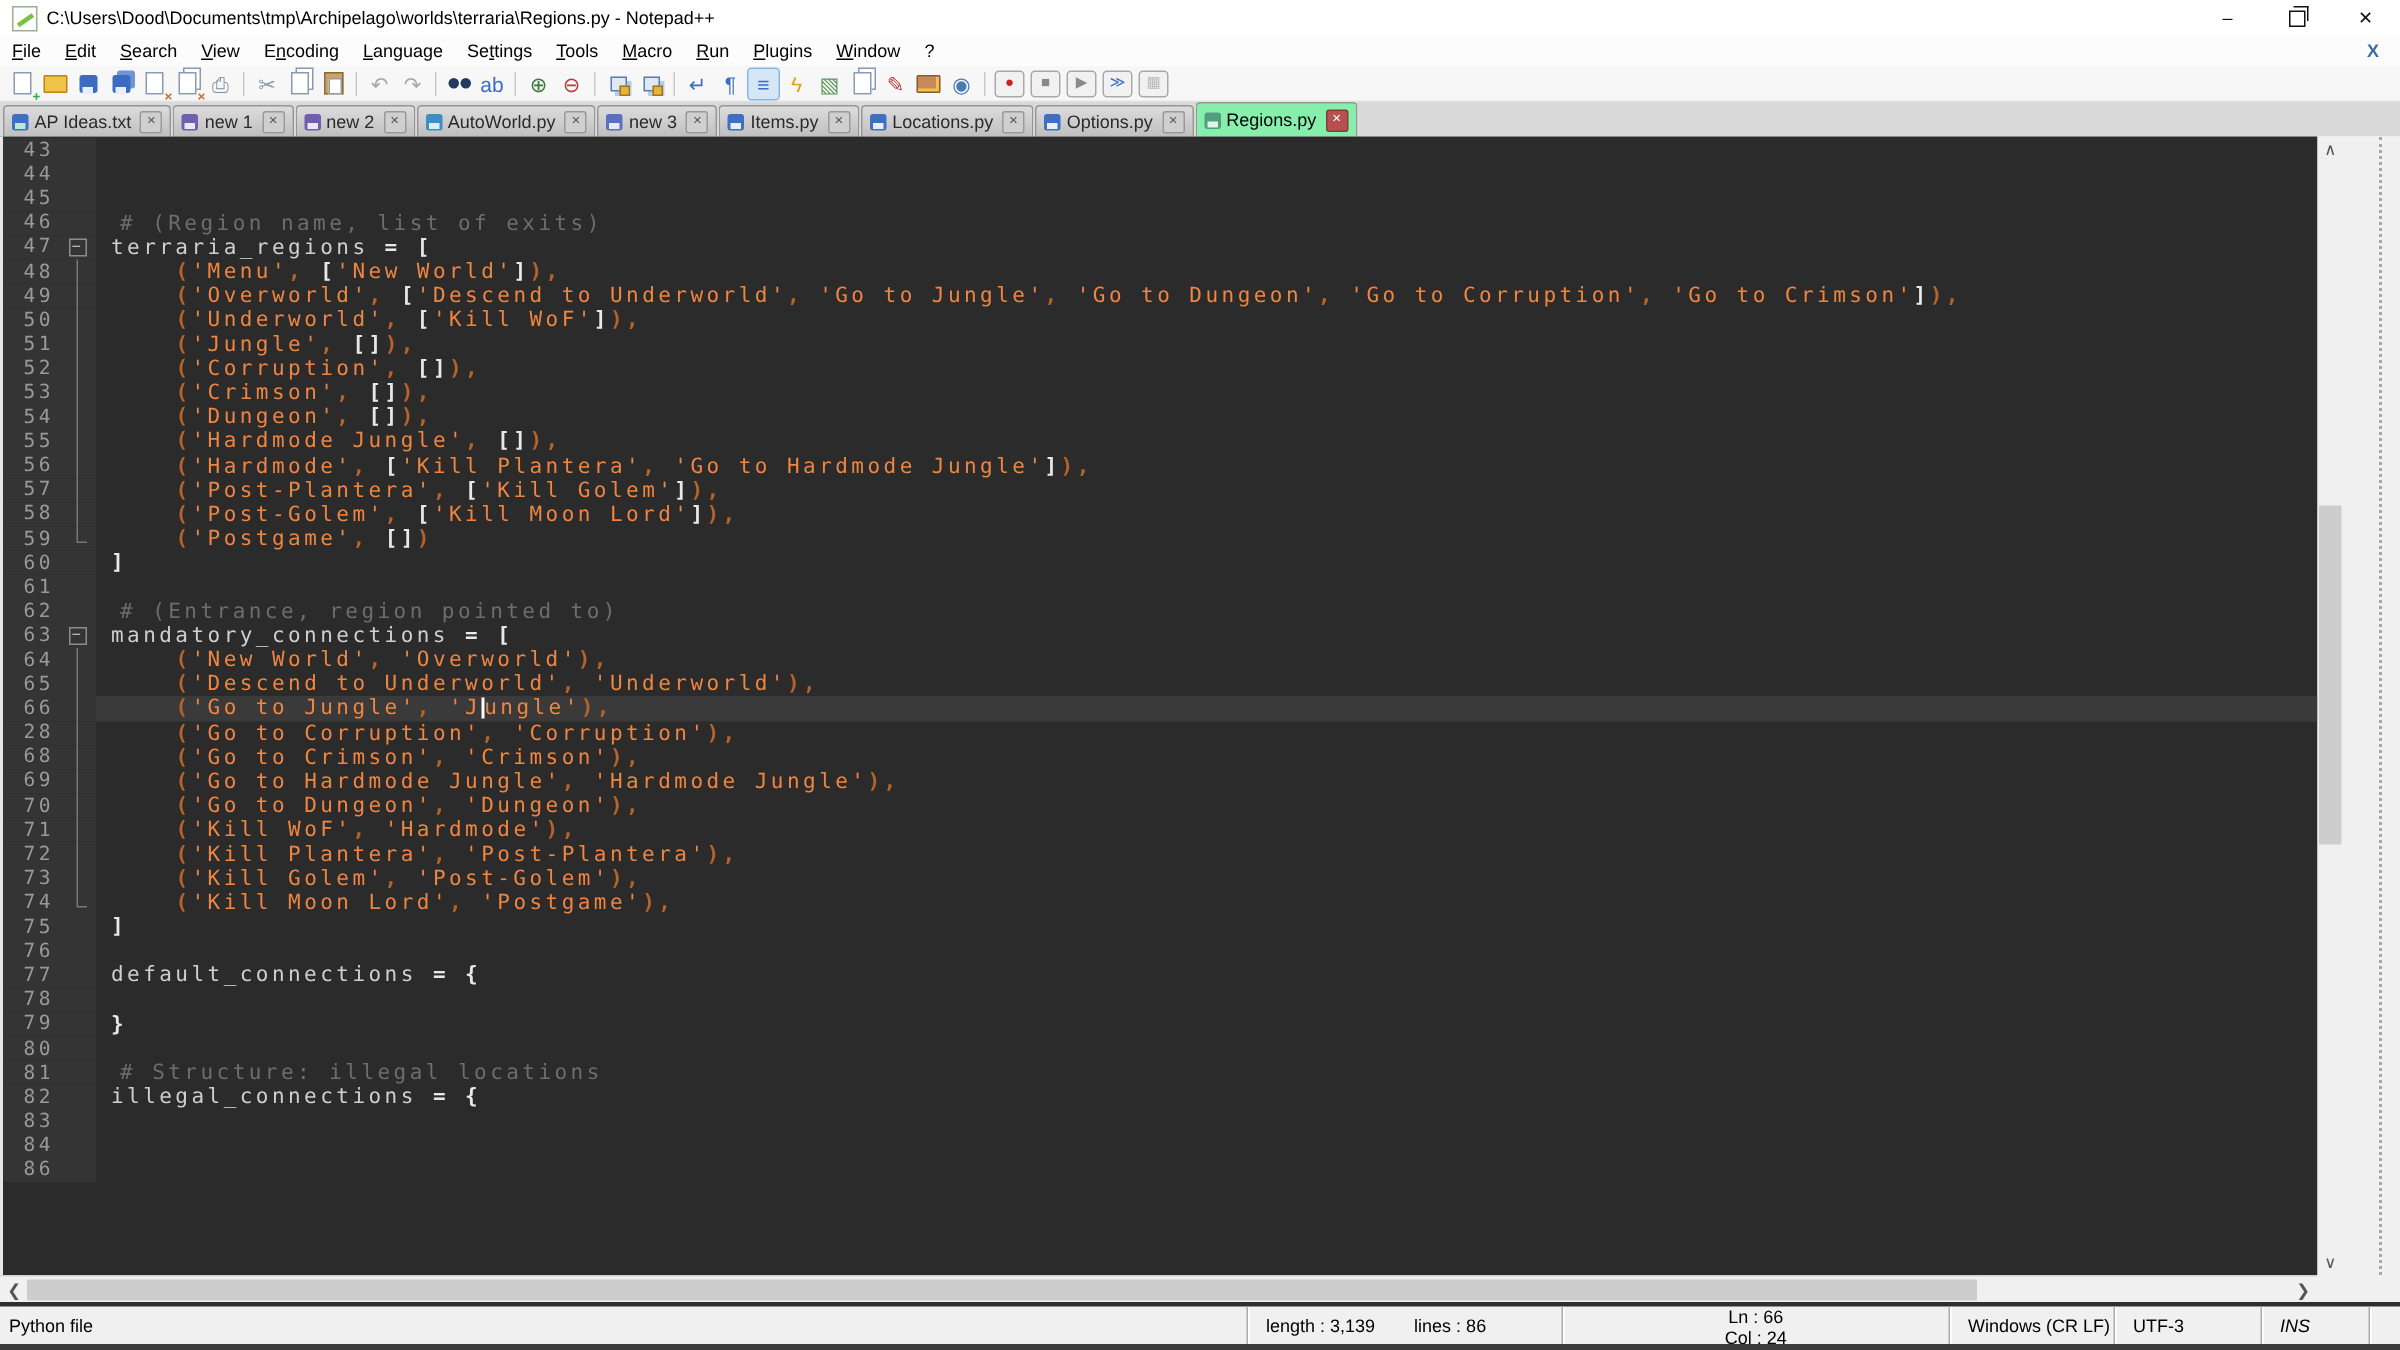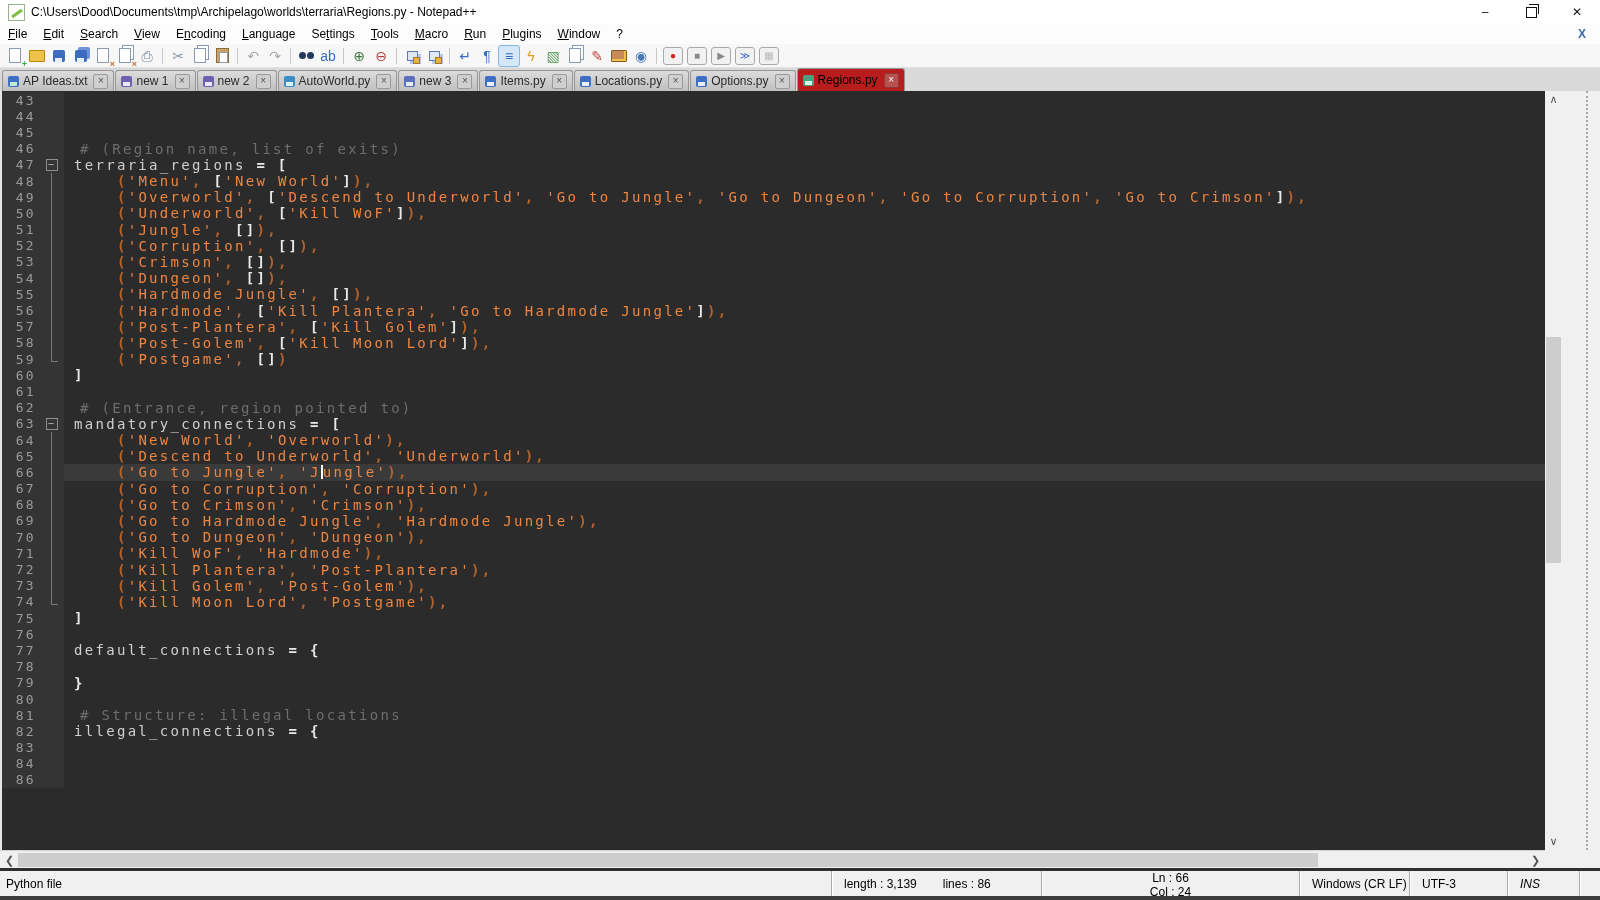--- a/index.html
+++ b/index.html
@@ -34,21 +34,21 @@
   .i-folder::before{content:"";width:14px;height:10px;background:#f0c24a;border:1px solid #b8860b;border-radius:1px;display:block;box-shadow:-3px -3px 0 -1px #f0c24a inset;}
   .i-folder.brown::before{background:#c98a5a;border-color:#8a5a2a;}
   .i-clip::before{content:"";width:11px;height:13px;background:#c9a36a;border:1px solid #8a6d3b;display:block;}
   .i-clip::after{content:"";position:absolute;left:7px;top:6px;width:7px;height:9px;background:#fff;border:1px solid #9a9a9a;}
   .i-binoc::before{content:"";width:7px;height:7px;border-radius:50%;background:#223a5e;display:block;box-shadow:8px 0 0 #223a5e;margin-right:8px;}
   .i-sync::before{content:"";width:9px;height:8px;border:1px solid #5a7ab0;background:#dfe9f6;display:block;box-shadow:3px 3px 0 0 #b8cbe8;}
   .i-sync::after{content:"";position:absolute;right:2px;bottom:2px;width:5px;height:5px;background:#e8b23c;border:1px solid #9a7a1a;}
   
   #tabbar{left:0;top:68px;width:1600px;height:23px;background:#d9d9d9;display:flex;align-items:flex-end;padding-left:2px;box-sizing:border-box;}
   .tab{height:20px;display:flex;align-items:center;background:linear-gradient(#dcdcdc,#bfbfbf);border:1px solid #969696;border-bottom:none;border-radius:3px 3px 0 0;margin-right:1px;padding:0 5px;font-size:12px;color:#2a2a2a;white-space:nowrap;}
-  .tab.active{height:22px;background:#b91c1c;color:#000;}
+  .tab.active{height:22px;background:#86efac;color:#000;}
   .tab .mini-floppy{width:11px;height:11px;border-radius:2px;margin-right:4px;position:relative;display:inline-block;}
   .tab .mini-floppy::after{content:"";position:absolute;left:2px;bottom:1px;width:7px;height:4px;background:var(--lbl,#e8eef8);}
   .tab .tab-close{width:13px;height:13px;margin-left:6px;display:inline-flex;align-items:center;justify-content:center;font-size:10px;color:#555;background:#cfcfcf;border:1px solid #9a9a9a;border-radius:2px;line-height:1;}
   .tab.active .tab-close{background:#b85050;border-color:#8a3a3a;color:#fff;}
   
   #editor{left:0;top:91px;width:1545px;height:759px;background:#2b2b2b;overflow:hidden;border-left:2px solid #e6e6e6;box-sizing:border-box;}
   #code{position:absolute;left:0;top:1px;right:0;}
   .row{display:flex;height:16.2px;align-items:center;font-family:"DejaVu Sans Mono", monospace;font-size:14px;letter-spacing:2.3px;white-space:pre;}
   .ln{width:40px;flex:0 0 40px;text-align:right;padding-right:6px;color:#9a9a9a;background:#343434;font-size:13px;height:100%;display:flex;align-items:center;justify-content:flex-end;box-sizing:border-box;}
   .fold{width:22px;flex:0 0 22px;height:100%;position:relative;background:#343434;}
@@ -231,21 +231,21 @@
       <div class="row"><div class="ln">57</div><div class="fold fold-line"></div><div class="codecell"><span class="t-w">    </span><span class="t-p">(</span><span class="t-s">'Post-Plantera'</span><span class="t-p">, </span><span class="t-op">[</span><span class="t-s">'Kill Golem'</span><span class="t-op">]</span><span class="t-p">),</span></div></div>
       <div class="row"><div class="ln">58</div><div class="fold fold-line"></div><div class="codecell"><span class="t-w">    </span><span class="t-p">(</span><span class="t-s">'Post-Golem'</span><span class="t-p">, </span><span class="t-op">[</span><span class="t-s">'Kill Moon Lord'</span><span class="t-op">]</span><span class="t-p">),</span></div></div>
       <div class="row"><div class="ln">59</div><div class="fold fold-end"></div><div class="codecell"><span class="t-w">    </span><span class="t-p">(</span><span class="t-s">'Postgame'</span><span class="t-p">, </span><span class="t-op">[]</span><span class="t-p">)</span></div></div>
       <div class="row"><div class="ln">60</div><div class="fold"></div><div class="codecell"><span class="t-op">]</span></div></div>
       <div class="row"><div class="ln">61</div><div class="fold"></div><div class="codecell"></div></div>
       <div class="row"><div class="ln">62</div><div class="fold"></div><div class="codecell"><span class="t-cm"># (Entrance, region pointed to)</span></div></div>
       <div class="row"><div class="ln">63</div><div class="fold fold-open"></div><div class="codecell"><span class="t-id">mandatory_connections</span><span class="t-w"> </span><span class="t-op">= [</span></div></div>
       <div class="row"><div class="ln">64</div><div class="fold fold-line"></div><div class="codecell"><span class="t-w">    </span><span class="t-p">(</span><span class="t-s">'New World'</span><span class="t-p">, </span><span class="t-s">'Overworld'</span><span class="t-p">),</span></div></div>
       <div class="row"><div class="ln">65</div><div class="fold fold-line"></div><div class="codecell"><span class="t-w">    </span><span class="t-p">(</span><span class="t-s">'Descend to Underworld'</span><span class="t-p">, </span><span class="t-s">'Underworld'</span><span class="t-p">),</span></div></div>
       <div class="row current"><div class="ln">66</div><div class="fold fold-line"></div><div class="codecell"><span class="t-w">    </span><span class="t-p">(</span><span class="t-s">'Go to Jungle'</span><span class="t-p">, </span><span class="t-s">'J</span><span class="caret"></span><span class="t-s">ungle'</span><span class="t-p">),</span></div></div>
-      <div class="row"><div class="ln">67</div><div class="fold fold-line"></div><div class="codecell"><span class="t-w">    </span><span class="t-p">(</span><span class="t-s">'Go to Corruption'</span><span class="t-p">, </span><span class="t-s">'Corruption'</span><span class="t-p">),</span></div></div>
+      <div class="row"><div class="ln">28</div><div class="fold fold-line"></div><div class="codecell"><span class="t-w">    </span><span class="t-p">(</span><span class="t-s">'Go to Corruption'</span><span class="t-p">, </span><span class="t-s">'Corruption'</span><span class="t-p">),</span></div></div>
       <div class="row"><div class="ln">68</div><div class="fold fold-line"></div><div class="codecell"><span class="t-w">    </span><span class="t-p">(</span><span class="t-s">'Go to Crimson'</span><span class="t-p">, </span><span class="t-s">'Crimson'</span><span class="t-p">),</span></div></div>
       <div class="row"><div class="ln">69</div><div class="fold fold-line"></div><div class="codecell"><span class="t-w">    </span><span class="t-p">(</span><span class="t-s">'Go to Hardmode Jungle'</span><span class="t-p">, </span><span class="t-s">'Hardmode Jungle'</span><span class="t-p">),</span></div></div>
       <div class="row"><div class="ln">70</div><div class="fold fold-line"></div><div class="codecell"><span class="t-w">    </span><span class="t-p">(</span><span class="t-s">'Go to Dungeon'</span><span class="t-p">, </span><span class="t-s">'Dungeon'</span><span class="t-p">),</span></div></div>
       <div class="row"><div class="ln">71</div><div class="fold fold-line"></div><div class="codecell"><span class="t-w">    </span><span class="t-p">(</span><span class="t-s">'Kill WoF'</span><span class="t-p">, </span><span class="t-s">'Hardmode'</span><span class="t-p">),</span></div></div>
       <div class="row"><div class="ln">72</div><div class="fold fold-line"></div><div class="codecell"><span class="t-w">    </span><span class="t-p">(</span><span class="t-s">'Kill Plantera'</span><span class="t-p">, </span><span class="t-s">'Post-Plantera'</span><span class="t-p">),</span></div></div>
       <div class="row"><div class="ln">73</div><div class="fold fold-line"></div><div class="codecell"><span class="t-w">    </span><span class="t-p">(</span><span class="t-s">'Kill Golem'</span><span class="t-p">, </span><span class="t-s">'Post-Golem'</span><span class="t-p">),</span></div></div>
       <div class="row"><div class="ln">74</div><div class="fold fold-end"></div><div class="codecell"><span class="t-w">    </span><span class="t-p">(</span><span class="t-s">'Kill Moon Lord'</span><span class="t-p">, </span><span class="t-s">'Postgame'</span><span class="t-p">),</span></div></div>
       <div class="row"><div class="ln">75</div><div class="fold"></div><div class="codecell"><span class="t-op">]</span></div></div>
       <div class="row"><div class="ln">76</div><div class="fold"></div><div class="codecell"></div></div>
       <div class="row"><div class="ln">77</div><div class="fold"></div><div class="codecell"><span class="t-id">default_connections</span><span class="t-w"> </span><span class="t-op">= {</span></div></div>

